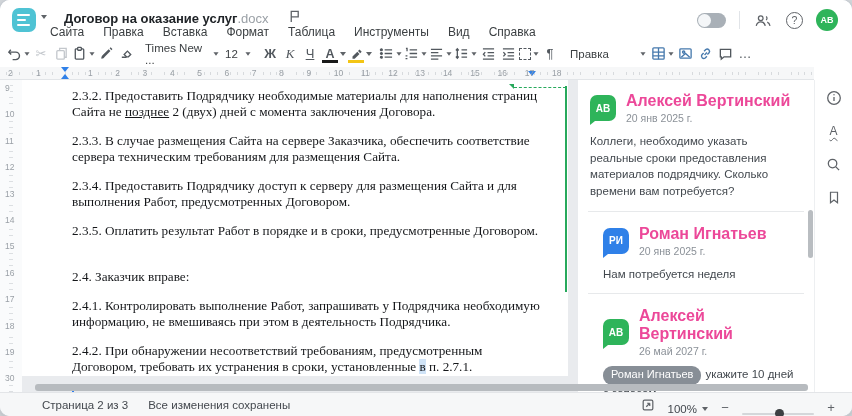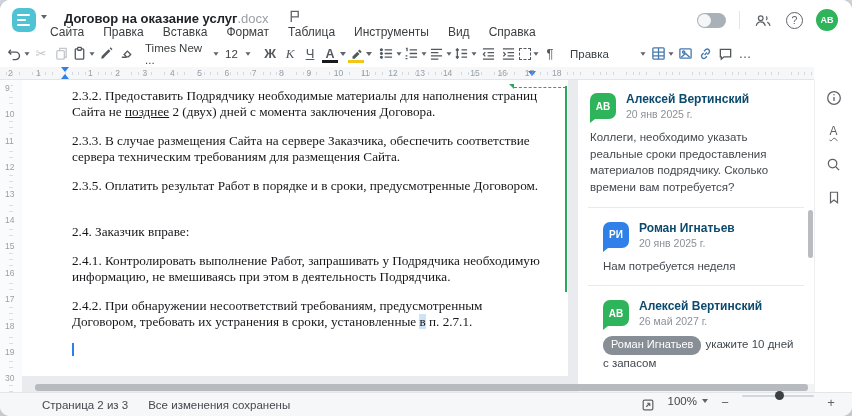--- a/index.html
+++ b/index.html
@@ -87,41 +87,41 @@
   
   .comments { position:absolute; left:578px; right:38px; top:0; bottom:0; background:#f1f3f5; overflow:hidden; }
   .thread-card { background:#fff; padding:10px 10px 12px; cursor:pointer; }
   .comment { padding:2px 2px 0; }
   .comment.reply { padding-left:15px; }
   .c-head { display:flex; align-items:center; gap:10px; }
   .c-avatar { width:26px; height:26px; border-radius:7px; border-bottom-left-radius:0; color:#fff;
               font-size:10px; font-weight:bold; display:flex; align-items:center; justify-content:center; position:relative; flex:0 0 auto; }
   .c-avatar::after { content:""; position:absolute; left:0; bottom:-4px; width:0; height:0;
                      border-top:4px solid currentColor; border-right:5px solid transparent; }
-  .c-name { font-size:12px; font-weight:bold; color:#0c4a6e; }
+  .c-name { font-size:16px; font-weight:bold; color:#ec4899; }
   .c-date { font-size:10.5px; color:#8b9198; margin-top:2px; }
   .c-body { font-size:11.5px; color:#42484e; line-height:1.45; margin-top:9px; }
   .c-sep { height:1px; background:#e7e9eb; margin:11px 0; }
   .mention-chip { display:inline-block; background:#878e96; color:#fff; border-radius:9px;
                   padding:1px 8px 2px; font-size:11px; margin-right:4px; }
 
   
   .rightbar { position:absolute; right:0; top:0; width:38px; bottom:0; background:#fff; border-left:1px solid #edeff1;
               display:flex; flex-direction:column; align-items:center; padding-top:8px; gap:13px; }
   .rb-icon { width:20px; height:20px; display:flex; align-items:center; justify-content:center; cursor:pointer; color:#5f6368; }
   .spell-glyph { font-size:12px; color:#5f6368; text-decoration:underline wavy #5f6368 1px; text-underline-offset:2px; }
   .vscroll { position:absolute; right:39px; top:130px; width:5px; height:48px; border-radius:3px; background:#b9bdc1; cursor:pointer; }
 
   
   .hscroll { position:absolute; left:35px; right:44px; bottom:25px; height:7px; border-radius:3px; background:#b7bbbf; cursor:pointer; }
   .statusbar { position:absolute; left:0; right:0; bottom:0; height:24px; background:#f6f7f8; border-top:1px solid #e3e5e8;
                display:flex; align-items:center; font-size:11.5px; color:#43484e; padding:0 14px; }
   .sb-page { margin-left:28px; }
   .sb-saved { margin-left:20px; }
-  .sb-right { margin-left:auto; display:flex; align-items:flex-start; gap:10px; }
+  .sb-right { margin-left:auto; display:flex; align-items:flex-end; gap:10px; }
   .zoom-label { display:flex; align-items:center; gap:5px; cursor:pointer; }
   .zoom-btn { font-size:13px; color:#5f6368; cursor:pointer; width:14px; text-align:center; }
   .slider { position:relative; width:72px; height:2px; background:#d4d7da; border-radius:1px; cursor:pointer; }
   .slider-knob { position:absolute; left:33px; top:-4px; width:9px; height:9px; border-radius:50%; background:#3c4043; }
 </style>
 <style>.c-avatar::after{border-top-color:var(--tailcolor,#2eb45a);}</style></head>
 <body>
 
 <div class="window">
 
@@ -350,20 +350,21 @@
         <span class="vnum" style="top: 292.4px;">30</span>
       </div>
 
     <div class="page">
       <span class="anchor-tri"></span>
       <span class="anchor-connector"></span>
       <span class="page-edge-line"></span>
       <div class="doc-text">
         <p><span>2.3.2. Предоставить Подрядчику необходимые материалы для наполнения страниц Сайта не </span><span class="anchor-word">позднее</span><span> 2 (двух) дней с момента заключения Договора.</span></p>
         <p>2.3.3. В случае размещения Сайта на сервере Заказчика, обеспечить соответствие сервера техническим требованиям для размещения Сайта.</p>
+        <p>2.3.4. Предоставить Подрядчику доступ к серверу для размещения Сайта и для выполнения Работ, предусмотренных Договором.</p>
         <p>2.3.5. Оплатить результат Работ в порядке и в сроки, предусмотренные Договором.</p>
         <p class="gap-before">2.4. Заказчик вправе:</p>
         <p>2.4.1. Контролировать выполнение Работ, запрашивать у Подрядчика необходимую информацию, не вмешиваясь при этом в деятельность Подрядчика.</p>
         <p><span>2.4.2. При обнаружении несоответствий требованиям, предусмотренным Договором, требовать их устранения в сроки, установленные </span><span class="hl-blue">в</span><span> п. 2.7.1.</span></p>
         <div class="text-cursor"></div>
       </div>
     </div>
 
     <div class="comments">
       <div class="thread-card">

